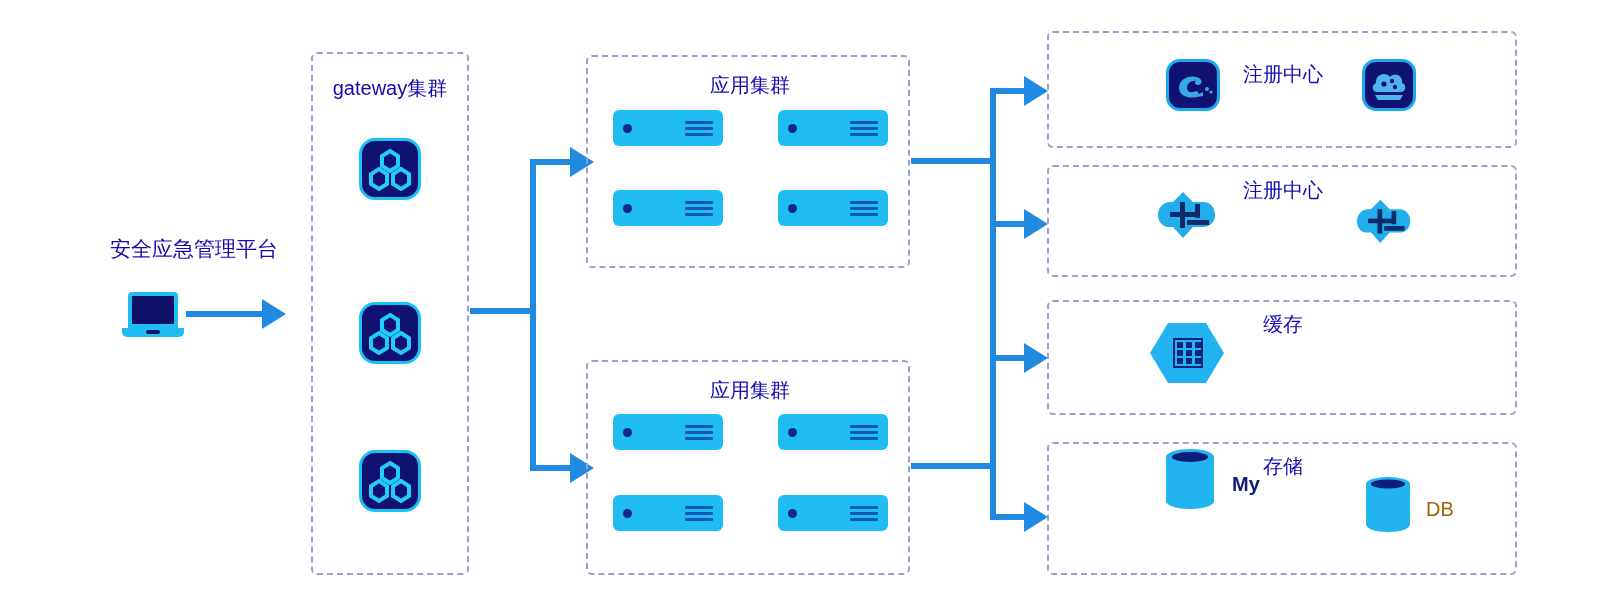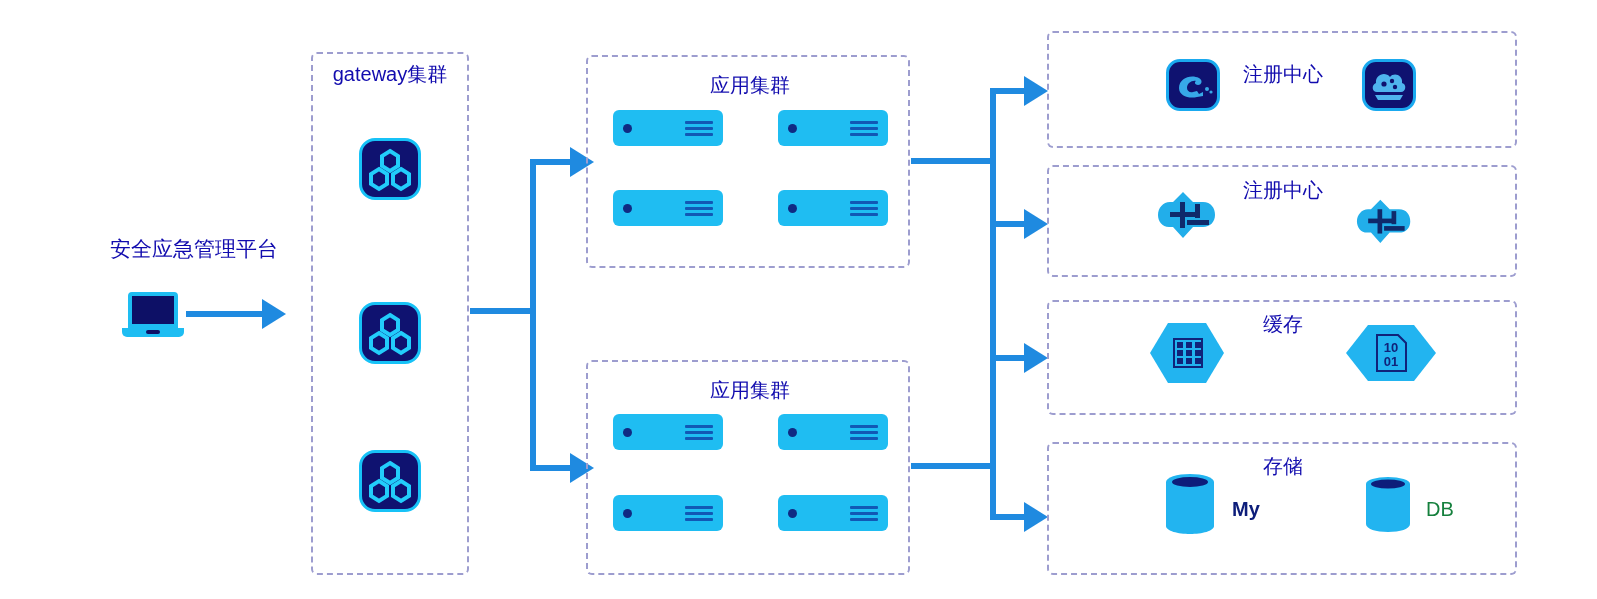--- a/index.html
+++ b/index.html
@@ -149,40 +149,40 @@
     position: absolute;
     width: 100%;
     text-align: center;
     top: 26px;
     font-size: 20px;
     font-weight: bold;
     color: #0d1d7a;
     font-family: "Liberation Sans", sans-serif;
     pointer-events: none;
   }
-  .dbicon.db-plain .txt { color: #15803d; font-weight: normal; }
+  .dbicon.db-plain .txt { color: #a16207; font-weight: normal; }
 </style>
 </head>
 <body>
 
 <div id="canvas">
 
   <div class="label" style="left:110px; top:238px;text-align:center;">安全应急管理平台</div>
 
   <div class="laptop" style="left:122px; top:292px; width:62px; height:45px;">
     <div class="screen"></div>
     <div class="base"></div>
     <div class="notch"></div>
   </div>
 
   <div class="wire wire-h" style="left:186px; top:311px; width:78px;"></div>
   <div class="arrowhead" style="left:262px; top:299px;"></div>
 
   <div class="dashbox" style="left:311px; top:52px; width:158px; height:523px;"></div>
-  <div class="grp-title" style="left:390px; top:64px;">gateway集群</div>
+  <div class="grp-title" style="left:390px; top:78px;">gateway集群</div>
 
   <div class="gw-icon" style="left:359px; top:138px;">
     <svg width="56" height="56" viewBox="0 0 56 56">
       <g fill="none" stroke="#22cdfb" stroke-width="4">
         <polygon points="28,10 36,15 36,25 28,30 20,25 20,15"></polygon>
         <polygon points="17,28 25,33 25,43 17,48 9,43 9,33"></polygon>
         <polygon points="39,28 47,33 47,43 39,48 31,43 31,33"></polygon>
       </g>
     </svg>
   </div>
@@ -367,33 +367,25 @@
         <rect x="29" y="29" width="6" height="6"></rect>
         <rect x="38" y="29" width="6" height="6"></rect>
         <rect x="47" y="29" width="6" height="6"></rect>
         <rect x="29" y="37" width="6" height="6"></rect>
         <rect x="38" y="37" width="6" height="6"></rect>
         <rect x="47" y="37" width="6" height="6"></rect>
       </g>
     </svg>
   </div>
 
-  <div class="hexicon" style="left:1344px; top:323px;">
-    <svg width="94" height="60" viewBox="0 0 94 60">
-      <polygon points="24,2 70,2 92,30 70,58 24,58 2,30" fill="#22b4f0"></polygon>
-      <path d="M33 12 H54 L62 20 V48 H33 Z" fill="none" stroke="#10237a" stroke-width="2"></path>
-      <text x="47" y="29" font-family="Liberation Sans, sans-serif" font-size="13" font-weight="bold" fill="#10237a" text-anchor="middle">10</text>
-      <text x="47" y="43" font-family="Liberation Sans, sans-serif" font-size="13" font-weight="bold" fill="#10237a" text-anchor="middle">01</text>
-    </svg>
-  </div>
 
   <div class="dashbox" style="left:1047px; top:442px; width:470px; height:133px;"></div>
   <div class="grp-title" style="left:1283px; top:456px;">存储</div>
 
-  <div class="dbicon" style="left:1162px; top:472px; width:56px; height:64px;">
+  <div class="dbicon" style="left:1162px; top:447px; width:56px; height:64px;">
     <svg width="56" height="64" viewBox="0 0 56 64">
       <path d="M4 10 V54 C4 59, 16 62, 28 62 C40 62, 52 59, 52 54 V10 Z" fill="#22b4f0"></path>
       <ellipse cx="28" cy="10" rx="24" ry="8" fill="#22b4f0"></ellipse>
       <ellipse cx="28" cy="10" rx="18" ry="5" fill="#0d1d7a"></ellipse>
     </svg>
     <span class="txt">My</span>
   </div>
 
   <div class="dbicon db-plain" style="left:1362px; top:474px; width:52px; height:60px;">
     <svg width="52" height="60" viewBox="0 0 52 60">

